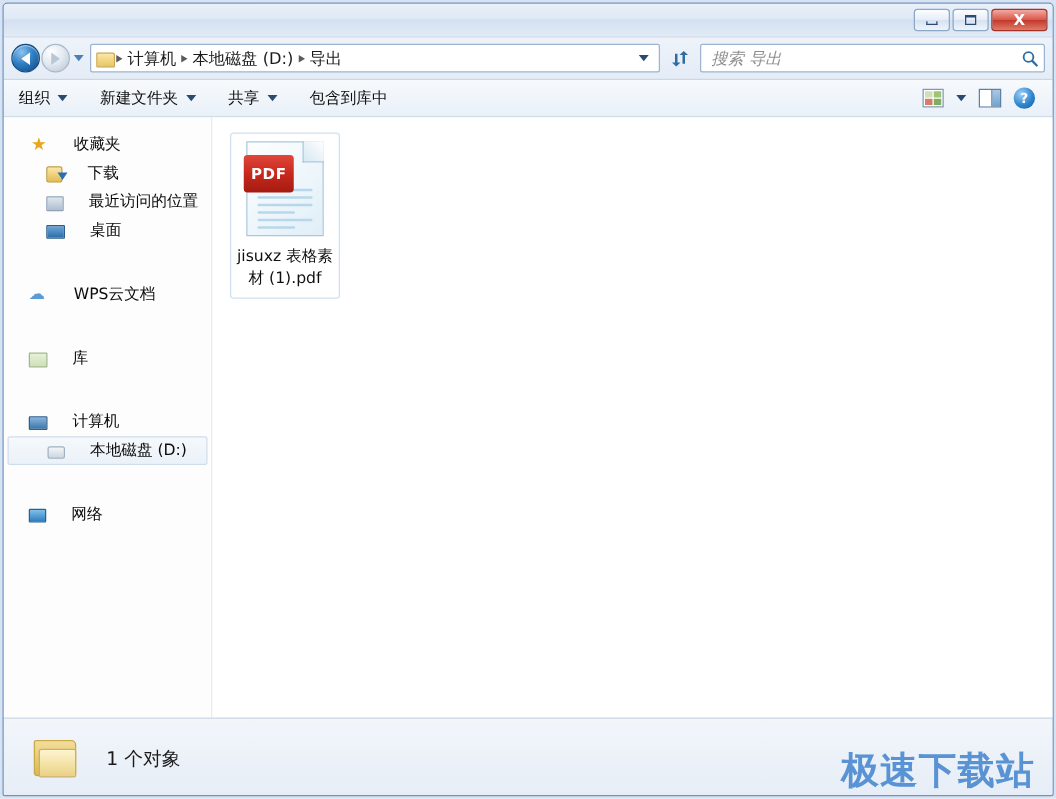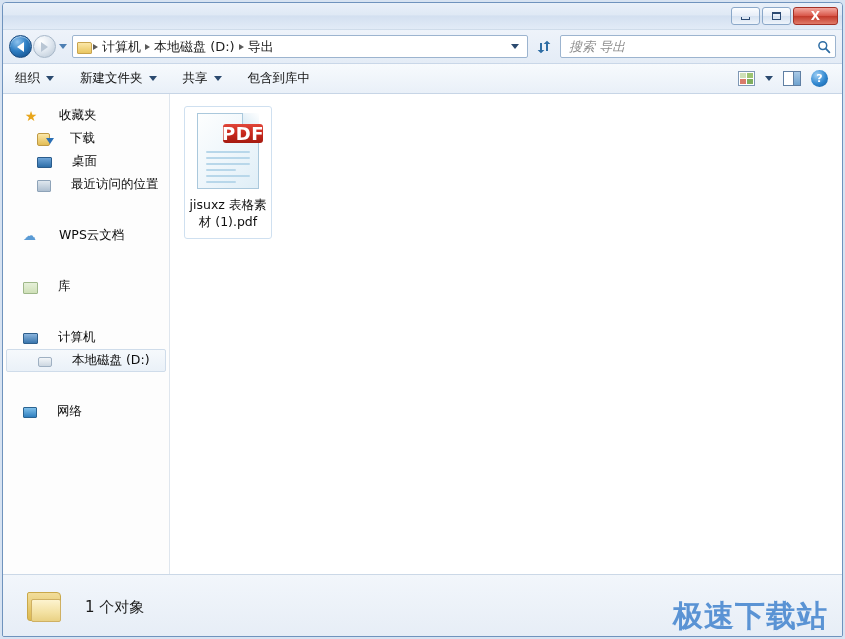--- a/index.html
+++ b/index.html
@@ -154,26 +154,25 @@
     background:linear-gradient(135deg,#fdfefe 0%,#eef6fb 55%,#dfeef7 100%);
     border:1px solid #aac8dc;box-sizing:border-box;
   }
   .pdffold{
     position:absolute;right:0;top:0;width:17px;height:17px;
     background:linear-gradient(225deg,#ffffff 0%,#d6e8f3 100%);
     border-left:1px solid #aac8dc;border-bottom:1px solid #aac8dc;
     box-sizing:border-box;
   }
   .pdfbadge{
-    position:absolute;left:-2px;top:11px;width:40px;height:19px;border-radius:3px;
+    position:absolute;left:-2px;top:11px;width:40px;height:30px;border-radius:3px;
     background:linear-gradient(to bottom,#e0463a 0%,#c8281c 50%,#a51b11 100%);
-    color:#fff;font-size:18px;font-weight:bold;letter-spacing:.5px;
+    color:#fff;font-size:12px;font-weight:bold;letter-spacing:.5px;
     display:flex;align-items:center;justify-content:center;
     font-family:"DejaVu Sans","Liberation Sans",sans-serif;
-    margin-left:28px;
   }
   .pdflines{position:absolute;left:9px;top:38px;width:44px;}
   .pdflines i{display:block;height:2px;background:#b8d7ea;margin-bottom:4px;border-radius:1px;}
   .pdflines i.s{width:30px;}
   
   .statusbar{
     height:64px;display:flex;align-items:center;padding-left:24px;position:relative;
     background:linear-gradient(to bottom,#f2f6fb,#e6edf6);
     border-top:1px solid #cbd8e7;
   }
@@ -351,26 +350,26 @@
       <div class="navgroup">
         <div class="navitem">
           <span class="ico ico-star">★</span>
           <span class="lbl">收藏夹</span>
         </div>
         <div class="navitem child">
           <span class="ico ico-dl"></span>
           <span class="lbl">下载</span>
         </div>
         <div class="navitem child">
+          <span class="ico ico-recent"></span>
+          <span class="lbl">最近访问的位置</span>
+        </div>
+        <div class="navitem child">
           <span class="ico ico-desktop"></span>
           <span class="lbl">桌面</span>
-        </div>
-        <div class="navitem child">
-          <span class="ico ico-recent"></span>
-          <span class="lbl">最近访问的位置</span>
         </div>
       </div>
 
       <div class="spacer"></div>
 
       <div class="navgroup">
         <div class="navitem">
           <span class="ico ico-cloud">☁</span>
           <span class="lbl">WPS云文档</span>
         </div>

